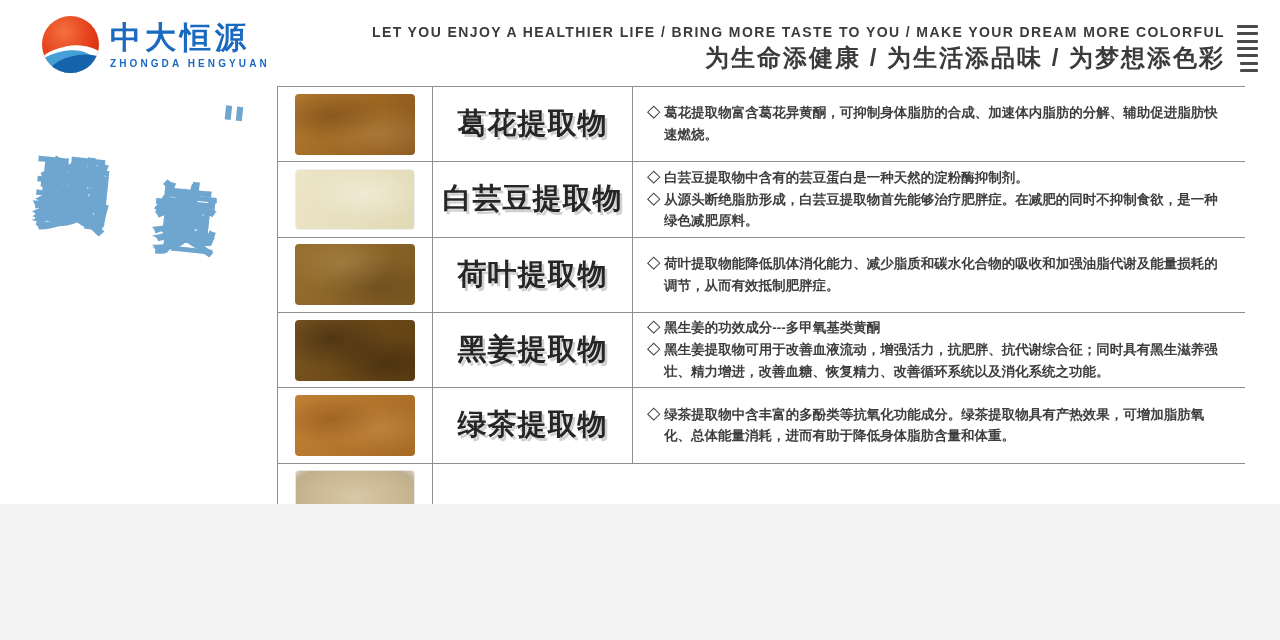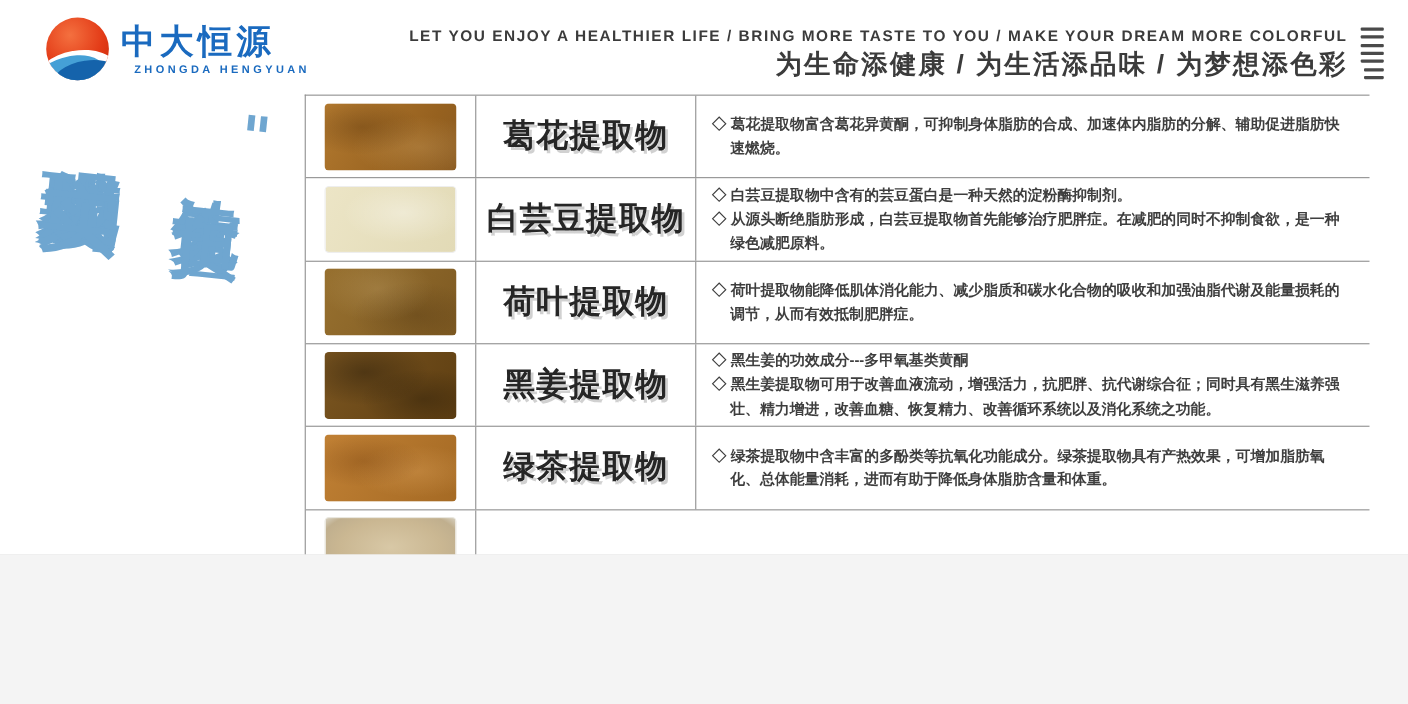--- a/index.html
+++ b/index.html
@@ -11,21 +11,21 @@
   .logo { position:absolute; left:42px; top:16px; display:flex; align-items:flex-start; }
   .logo-icon { position:relative; width:57px; height:57px; border-radius:50%;
      background: radial-gradient(circle at 38% 28%, #f4703f 0%, #e33b17 55%, #c32708 100%);
      overflow:hidden; flex:0 0 auto; }
   .wave { position:absolute; border-radius:50%; }
   .wave-white { width:130%; height:78%; left:-15%; bottom:-30%; background:#fff; transform:rotate(-10deg); }
   .wave-light { width:115%; height:62%; left:-22%; bottom:-26%; background:#45a0d6; transform:rotate(-16deg); }
   .wave-dark  { width:115%; height:66%; left:8%;  bottom:-34%; background:#1563ab; transform:rotate(-8deg); }
   .logo-text { margin-left:11px; padding-top:5px; }
   .logo-cn { font-size:31px; font-weight:bold; color:#1a6abf; letter-spacing:4px; line-height:1.1; }
-  .logo-en { font-size:10px; font-weight:bold; color:#1a6abf; letter-spacing:3.1px; margin-top:3px;margin-left:12px; }
+  .logo-en { font-size:10px; font-weight:bold; color:#1a6abf; letter-spacing:3.1px; margin-top:3px; }
 
   .slogan-en { position:absolute; right:55px; top:24px; font-size:14px; font-weight:bold;
      color:#3b3b3b; letter-spacing:1.4px; white-space:nowrap; }
   .slogan-cn { position:absolute; right:55px; top:42px; font-size:24px; font-weight:bold;
      color:#3b3b3b; letter-spacing:2px; white-space:nowrap; }
   .tribar { position:absolute; right:22px; top:25px; width:21px; }
   .tribar .grp { margin-bottom:5px; }
   .tribar .bar { height:3px; background:#4a4a4a; margin-bottom:4px; border-radius:1px; }
   .tribar .bar.short { width:85%; margin-left:15%; }
 

